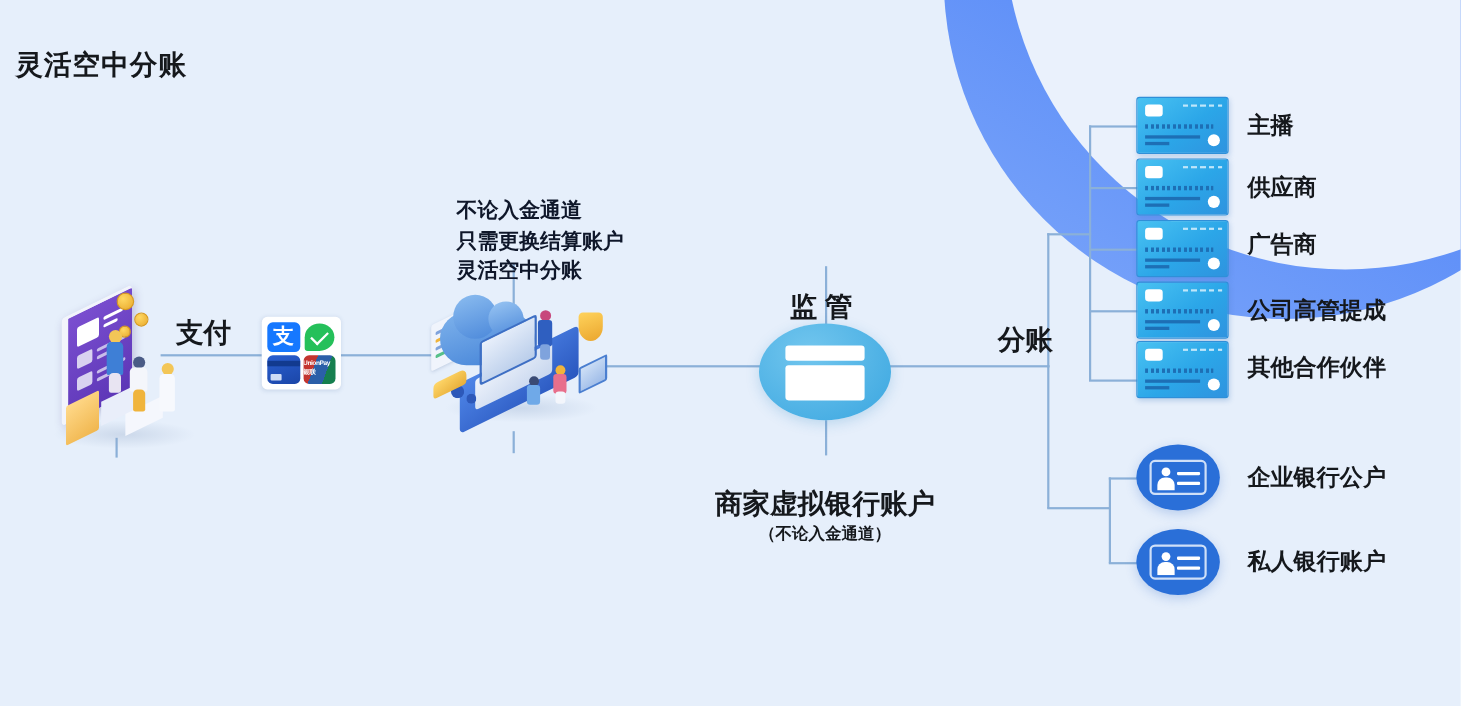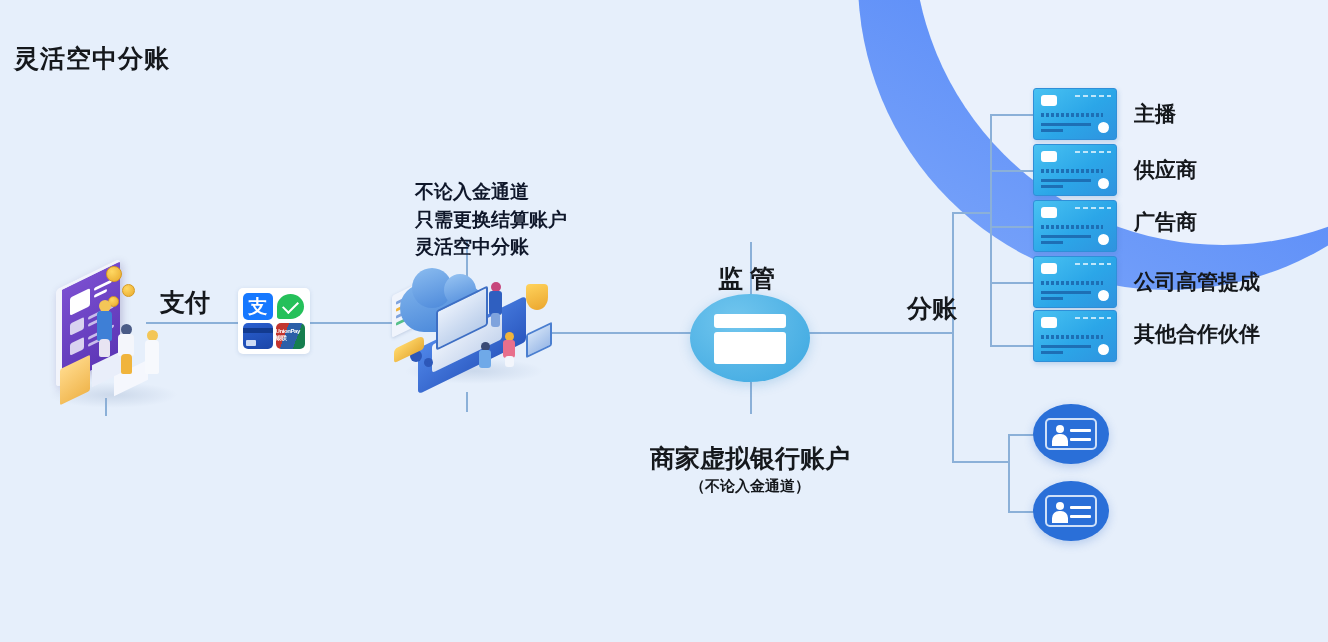--- a/index.html
+++ b/index.html
@@ -488,25 +488,27 @@
   <div class="idnode" style="left:1033px; top:404px;">
     <div class="card">
       <span class="ph">
           <i class="hd"></i>
           <i class="bd"></i>
         </span>
         <span class="ln1"></span>
         <span class="ln2"></span>
     </div>
   </div>
+  <div class="rlabel" style="left:1134px; top:420px;">企业银行公户</div>
 
   <div class="idnode" style="left:1033px; top:481px;">
     <div class="card">
       <span class="ph">
           <i class="hd"></i>
           <i class="bd"></i>
         </span>
         <span class="ln1"></span>
         <span class="ln2"></span>
     </div>
   </div>
+  <div class="rlabel" style="left:1134px; top:496px;">私人银行账户</div>
 
 </div>
 
 </body></html>

